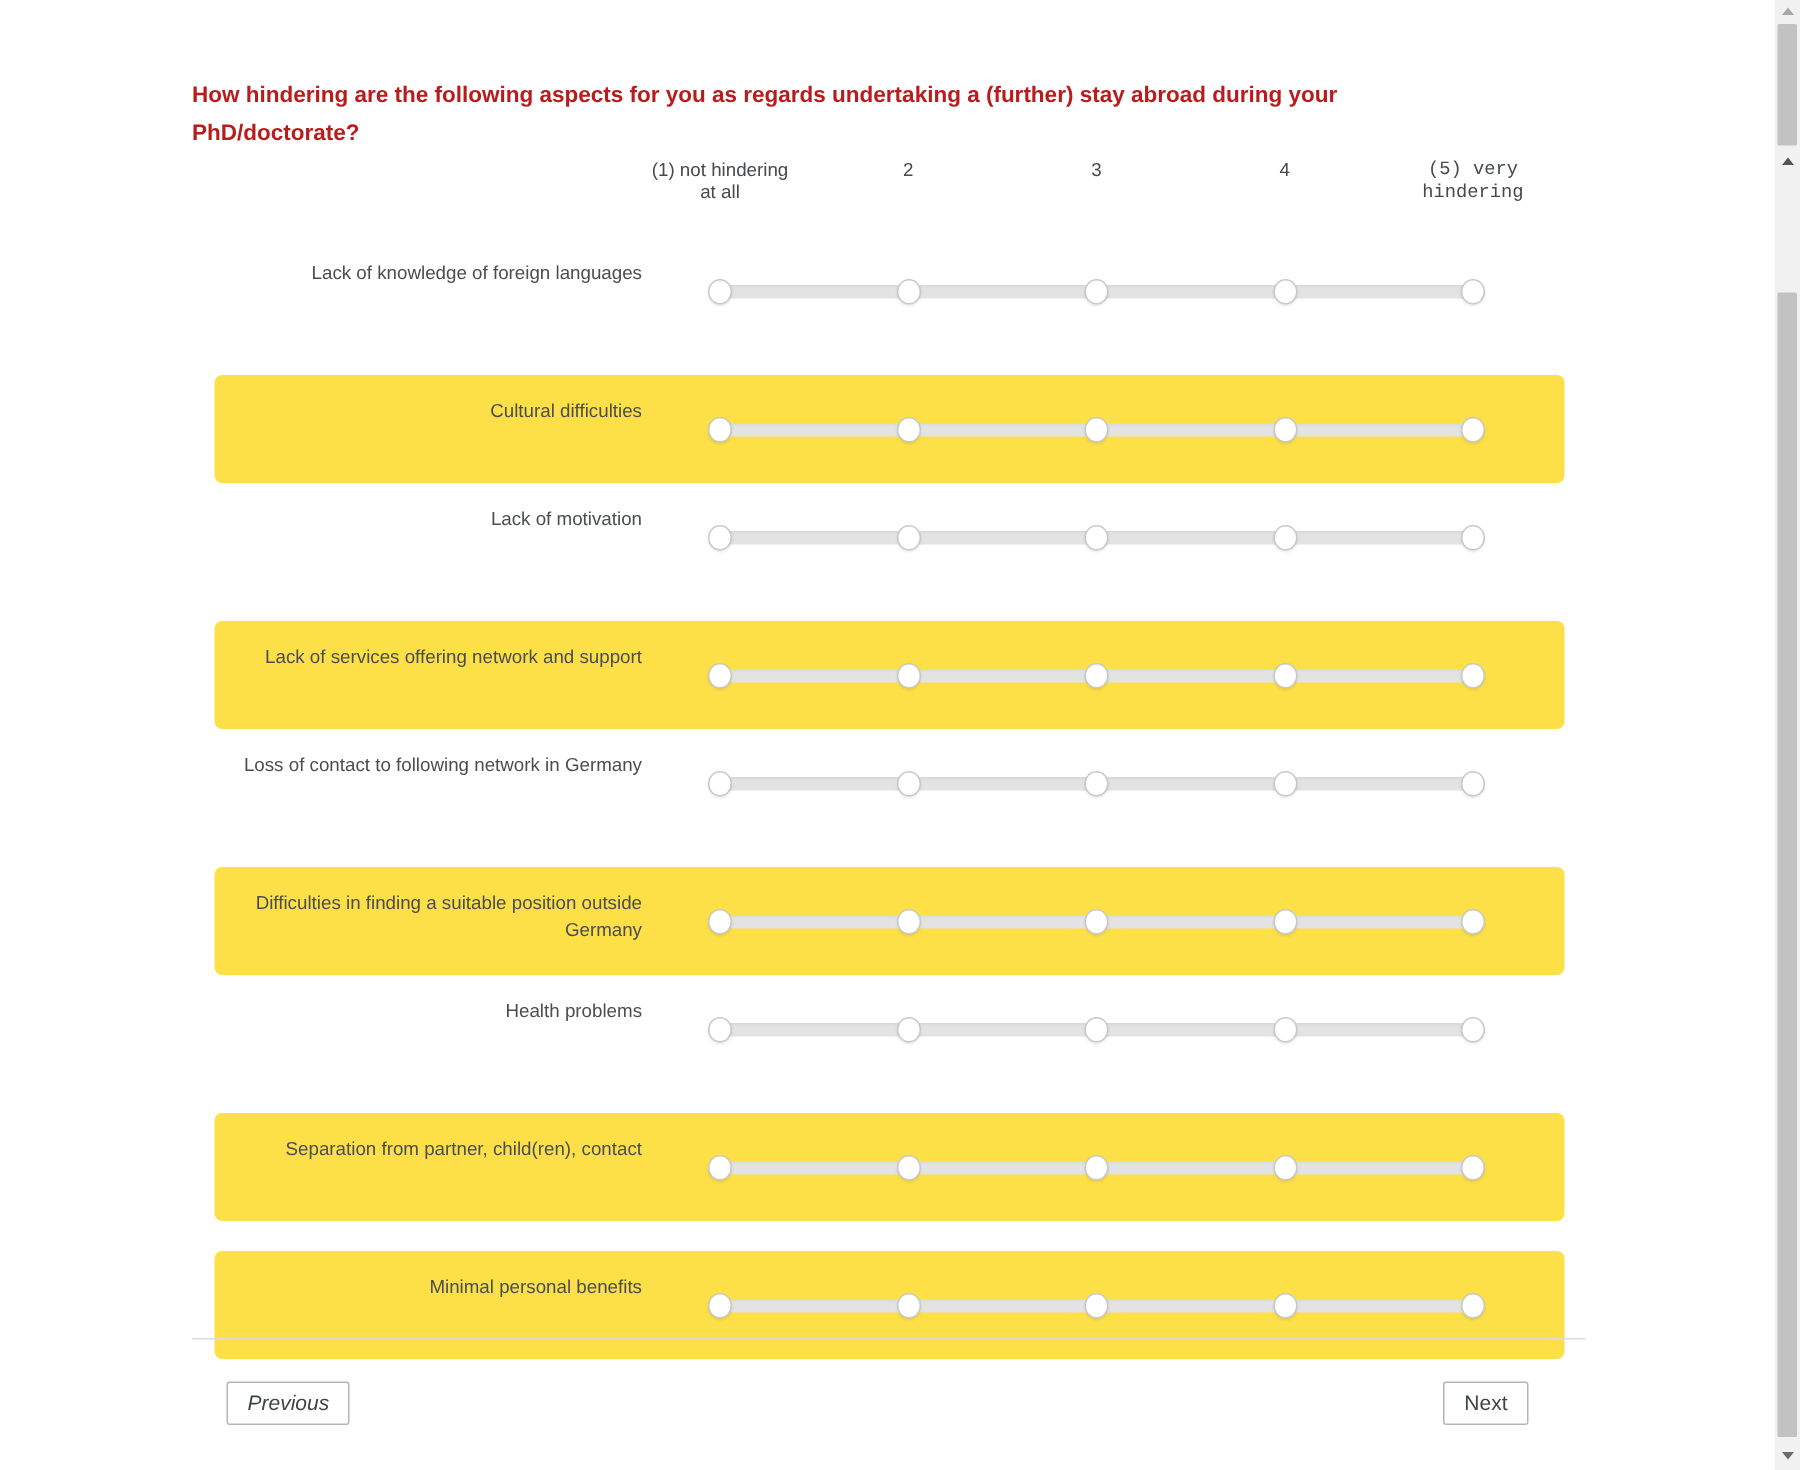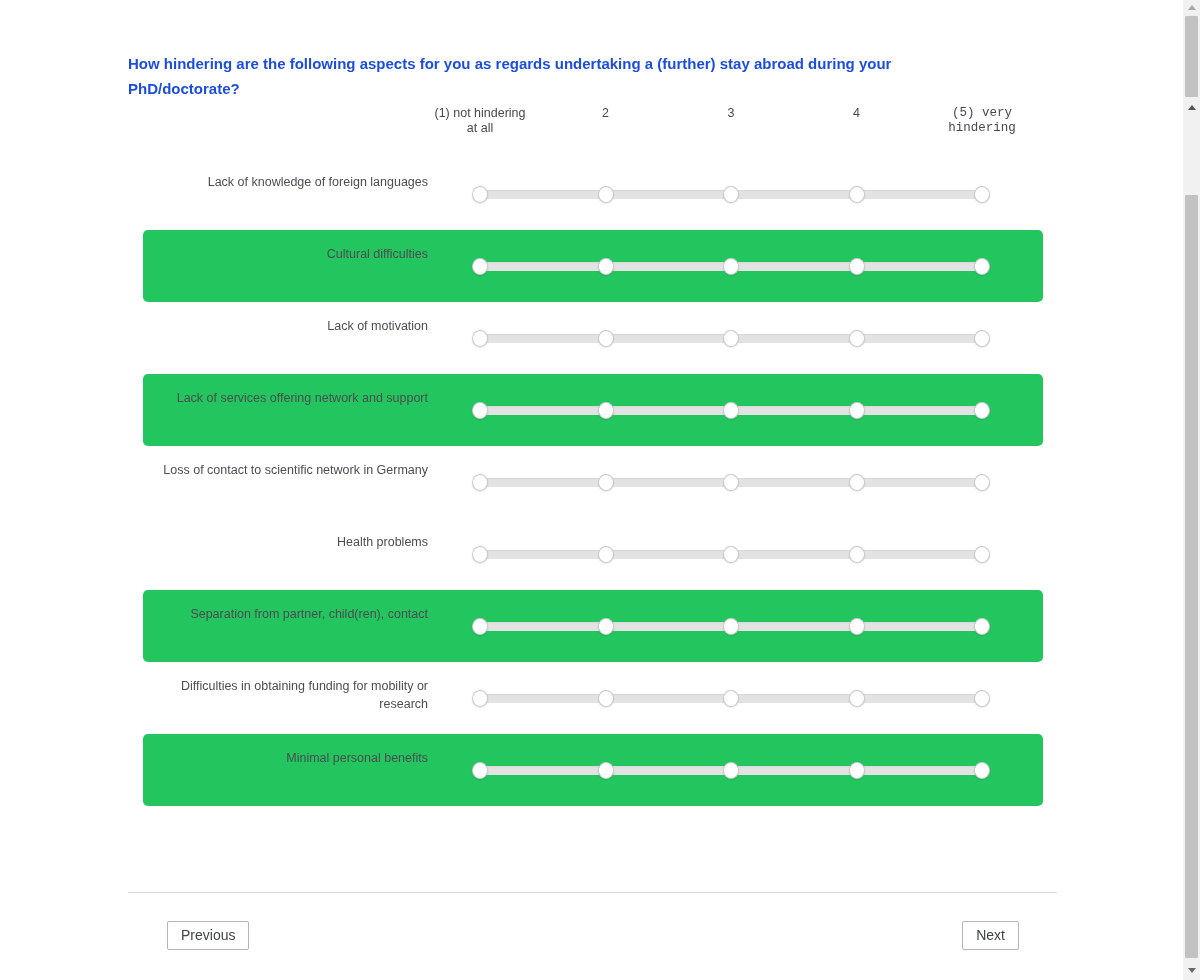--- a/index.html
+++ b/index.html
@@ -9,38 +9,38 @@
     background:#ffffff;
     font-family:"Liberation Sans","DejaVu Sans",sans-serif;
     overflow:hidden;
     color:#4b4e51;
   }
 
   
   .q-title {
     position:absolute; left:128px; top:51px; width:860px;
     font-size:15px; font-weight:600; line-height:25px;
-    color:#1d4ed8;
+    color:#b91c1c;
   }
 
   
   .scale-header {
     position:absolute; left:472px; top:106px; width:518px; height:34px;
   }
   .scale-label {
     position:absolute; top:0; width:112px;
     transform:translateX(-50%);
     text-align:center; font-size:12.5px; line-height:15px;
     color:#46494d; white-space:pre-line;
   }
 
   
   .matrix { position:absolute; left:143px; top:158px; width:900px; }
   .row { position:relative; height:72px; border-radius:5px; }
-  .row.alt { background:#22c55e; }
+  .row.alt { background:#fde047;margin-top:20px; }
   .row-label {
     position:absolute; left:0; top:15px; width:285px;
     text-align:right; font-size:12.5px; line-height:18px;
     color:#4b4e51;
   }
   .slider { position:absolute; left:329px; top:0; width:518px; height:72px; }
   .slider-track {
     position:absolute; left:8px; right:8px; top:31.5px; height:9px;
     background:#e3e3e3; border-radius:4px;
     box-shadow:inset 0 1px 2px rgba(0,0,0,0.06);
@@ -57,21 +57,21 @@
     position:absolute; left:128px; top:892px; width:929px; height:1px;
     background:#dcdcdc;
   }
   .nav-btn {
     position:absolute; top:921px; height:29px;
     padding:0 13px; line-height:27px;
     background:#ffffff; border:1px solid #b5b5b5; border-radius:2px;
     font-family:inherit; font-size:14px; color:#3f4449;
     cursor:pointer;
   }
-  .btn-prev { left:167px; }
+  .btn-prev { left:151px;font-style:italic; }
   .btn-next { right:181px; }
 
   
   .sb { position:absolute; right:0; width:17px; background:#f1f1f1; }
   .sb-outer { top:0; height:100px; }
   .sb-inner { top:100px; height:880px; }
   .sb-thumb { position:absolute; left:2px; width:13px; background:#c2c2c2; border-radius:1px; }
   .sb-thumb.outer { top:16px; height:81px; }
   .sb-thumb.inner { top:95px; height:763px; }
   .arrow { position:absolute; left:50%; transform:translateX(-50%); width:0; height:0;
@@ -134,21 +134,32 @@
       <div class="slider">
         <div class="slider-track"></div>
         <div class="radio" style="left: 0px;"></div>
         <div class="radio" style="left: 125.5px;"></div>
         <div class="radio" style="left: 251px;"></div>
         <div class="radio" style="left: 376.5px;"></div>
         <div class="radio" style="left: 502px;"></div>
       </div>
     </div>
     <div class="row">
-      <div class="row-label">Loss of contact to scientific network in Germany</div>
+      <div class="row-label">Loss of contact to following network in Germany</div>
+      <div class="slider">
+        <div class="slider-track"></div>
+        <div class="radio" style="left: 0px;"></div>
+        <div class="radio" style="left: 125.5px;"></div>
+        <div class="radio" style="left: 251px;"></div>
+        <div class="radio" style="left: 376.5px;"></div>
+        <div class="radio" style="left: 502px;"></div>
+      </div>
+    </div>
+    <div class="row alt">
+      <div class="row-label">Difficulties in finding a suitable position outside Germany</div>
       <div class="slider">
         <div class="slider-track"></div>
         <div class="radio" style="left: 0px;"></div>
         <div class="radio" style="left: 125.5px;"></div>
         <div class="radio" style="left: 251px;"></div>
         <div class="radio" style="left: 376.5px;"></div>
         <div class="radio" style="left: 502px;"></div>
       </div>
     </div>
     <div class="row">
@@ -157,31 +168,20 @@
         <div class="slider-track"></div>
         <div class="radio" style="left: 0px;"></div>
         <div class="radio" style="left: 125.5px;"></div>
         <div class="radio" style="left: 251px;"></div>
         <div class="radio" style="left: 376.5px;"></div>
         <div class="radio" style="left: 502px;"></div>
       </div>
     </div>
     <div class="row alt">
       <div class="row-label">Separation from partner, child(ren), contact</div>
-      <div class="slider">
-        <div class="slider-track"></div>
-        <div class="radio" style="left: 0px;"></div>
-        <div class="radio" style="left: 125.5px;"></div>
-        <div class="radio" style="left: 251px;"></div>
-        <div class="radio" style="left: 376.5px;"></div>
-        <div class="radio" style="left: 502px;"></div>
-      </div>
-    </div>
-    <div class="row">
-      <div class="row-label">Difficulties in obtaining funding for mobility or research</div>
       <div class="slider">
         <div class="slider-track"></div>
         <div class="radio" style="left: 0px;"></div>
         <div class="radio" style="left: 125.5px;"></div>
         <div class="radio" style="left: 251px;"></div>
         <div class="radio" style="left: 376.5px;"></div>
         <div class="radio" style="left: 502px;"></div>
       </div>
     </div>
     <div class="row alt">

